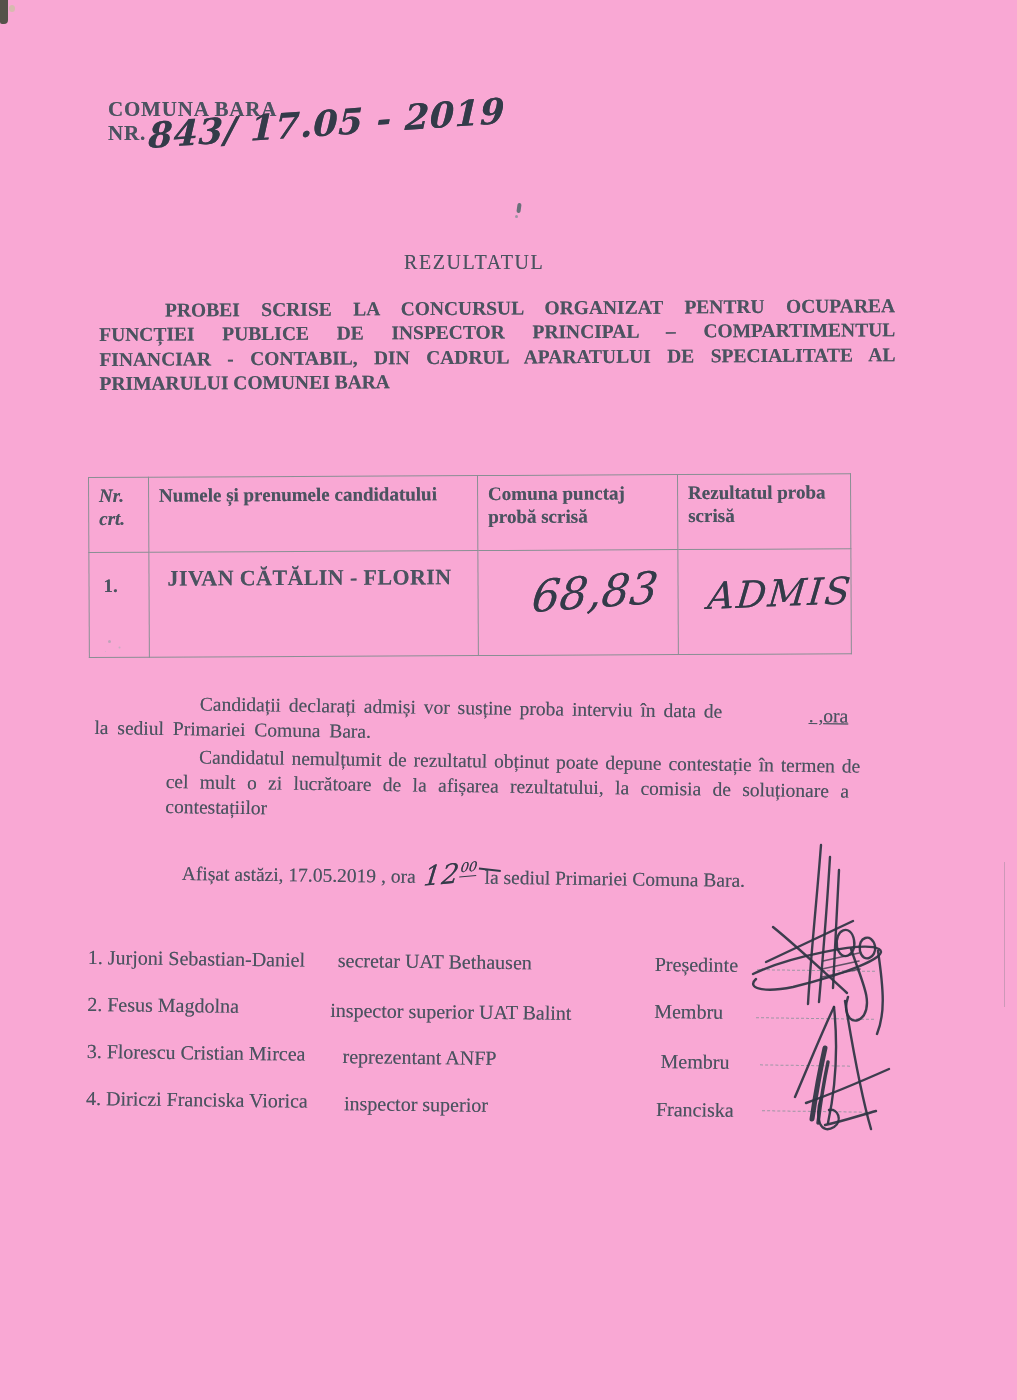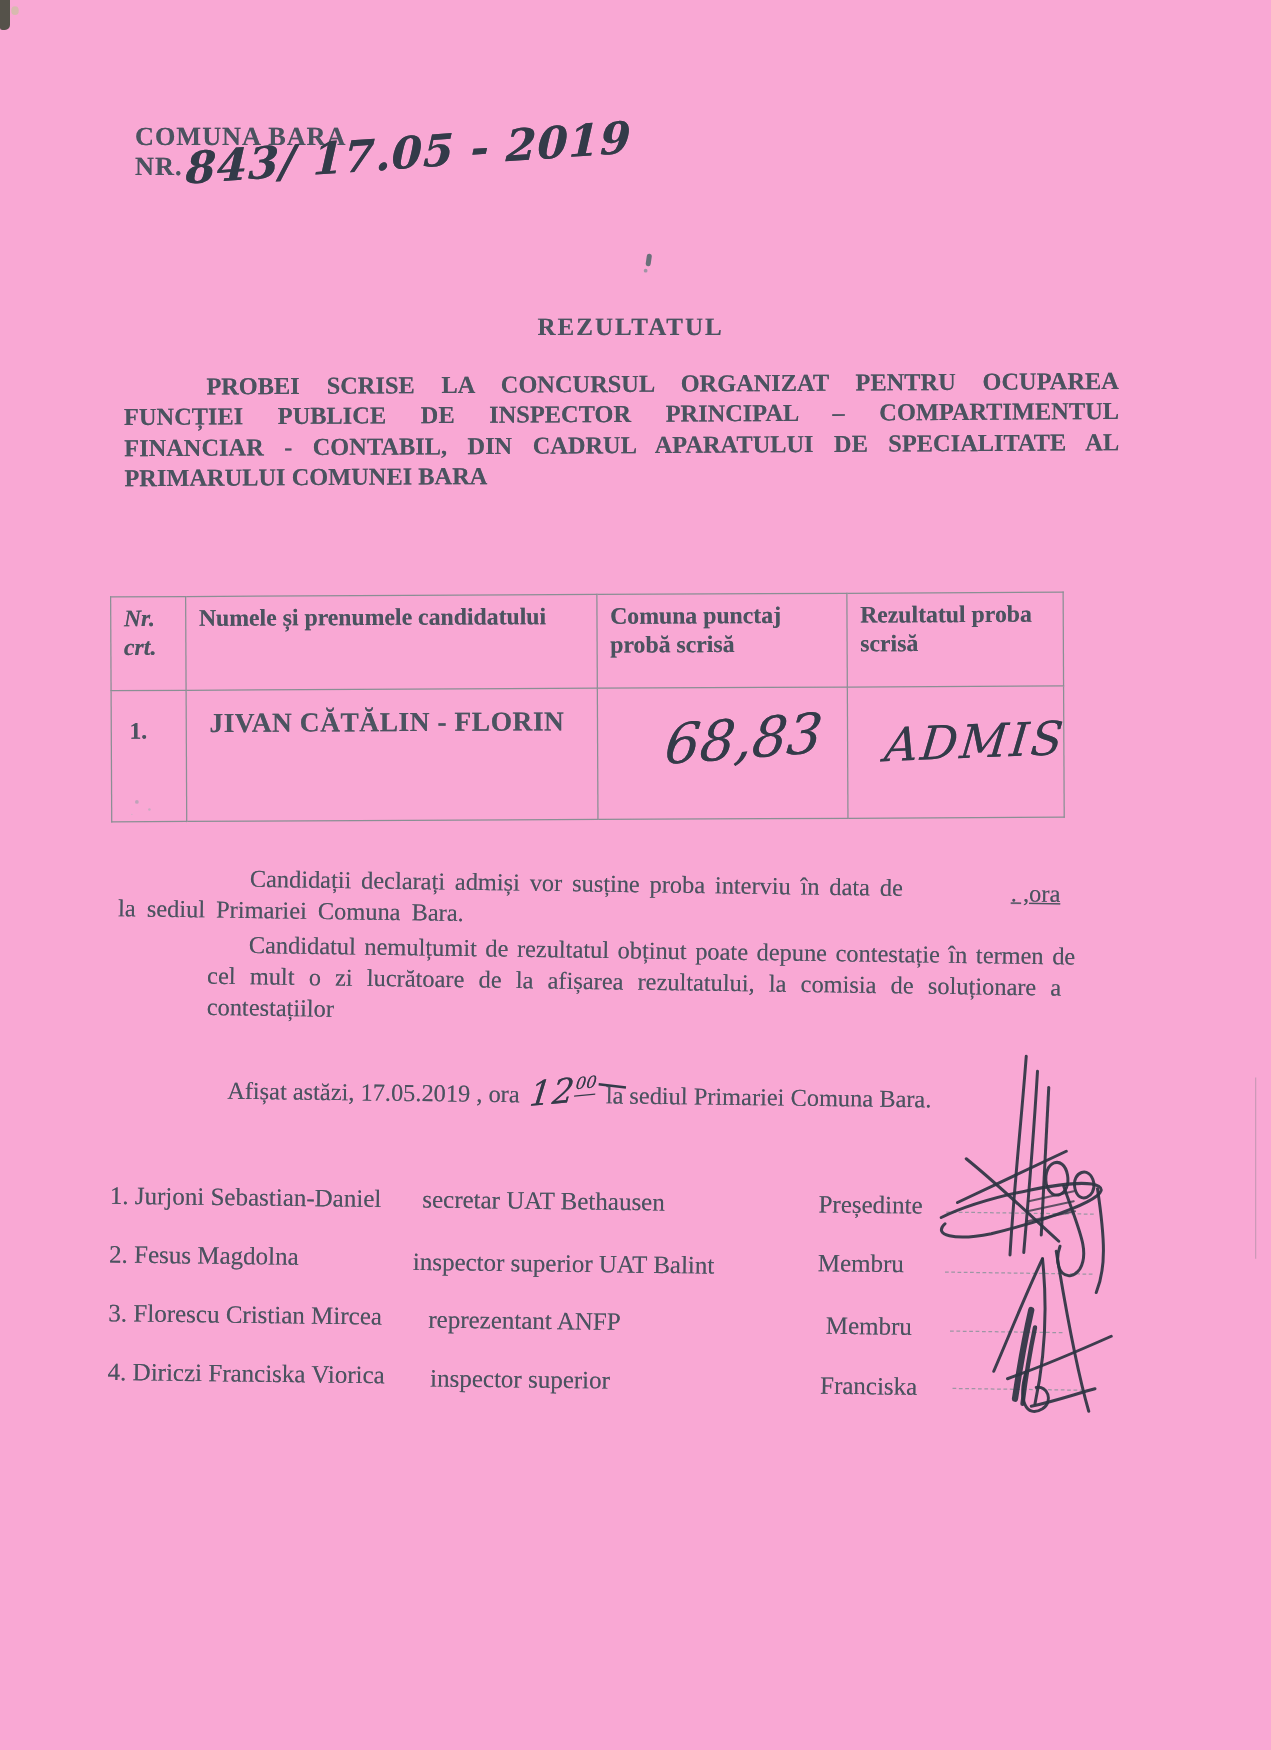--- a/index.html
+++ b/index.html
@@ -14,21 +14,21 @@
   
   .hdr{left:108px;top:97px;font-weight:bold;font-size:21px;letter-spacing:.8px;line-height:24px;}
   .hdr .nrline{display:flex;align-items:flex-start;}
   .hand{
     font-family:"DejaVu Serif",serif;font-style:italic;color:#333b49;
     text-shadow:0 0 .4px rgba(40,48,62,.7);
   }
   .hdr .hand{font-size:35px;line-height:30px;transform:rotate(-4deg) skewX(-6deg);transform-origin:left bottom;margin-left:2px;}
 
   
-  .title{left:430px;top:251px;font-weight:bold;font-size:20px;letter-spacing:1.6px;}
+  .title{left:404px;top:251px;font-weight:normal;font-size:20px;letter-spacing:1.6px;}
 
   
   .intro{left:99px;top:299px;width:796px;font-weight:bold;font-size:19.5px;line-height:24.4px;
          transform:rotate(-.35deg);transform-origin:left top;}
   .jline{text-align:justify;text-align-last:justify;}
   .jline.first{padding-left:66px;}
   .jline.last{text-align-last:left;}
 
   
   .rtable{left:88px;top:477px;transform:rotate(-.28deg);transform-origin:left top;border-collapse:collapse;}

